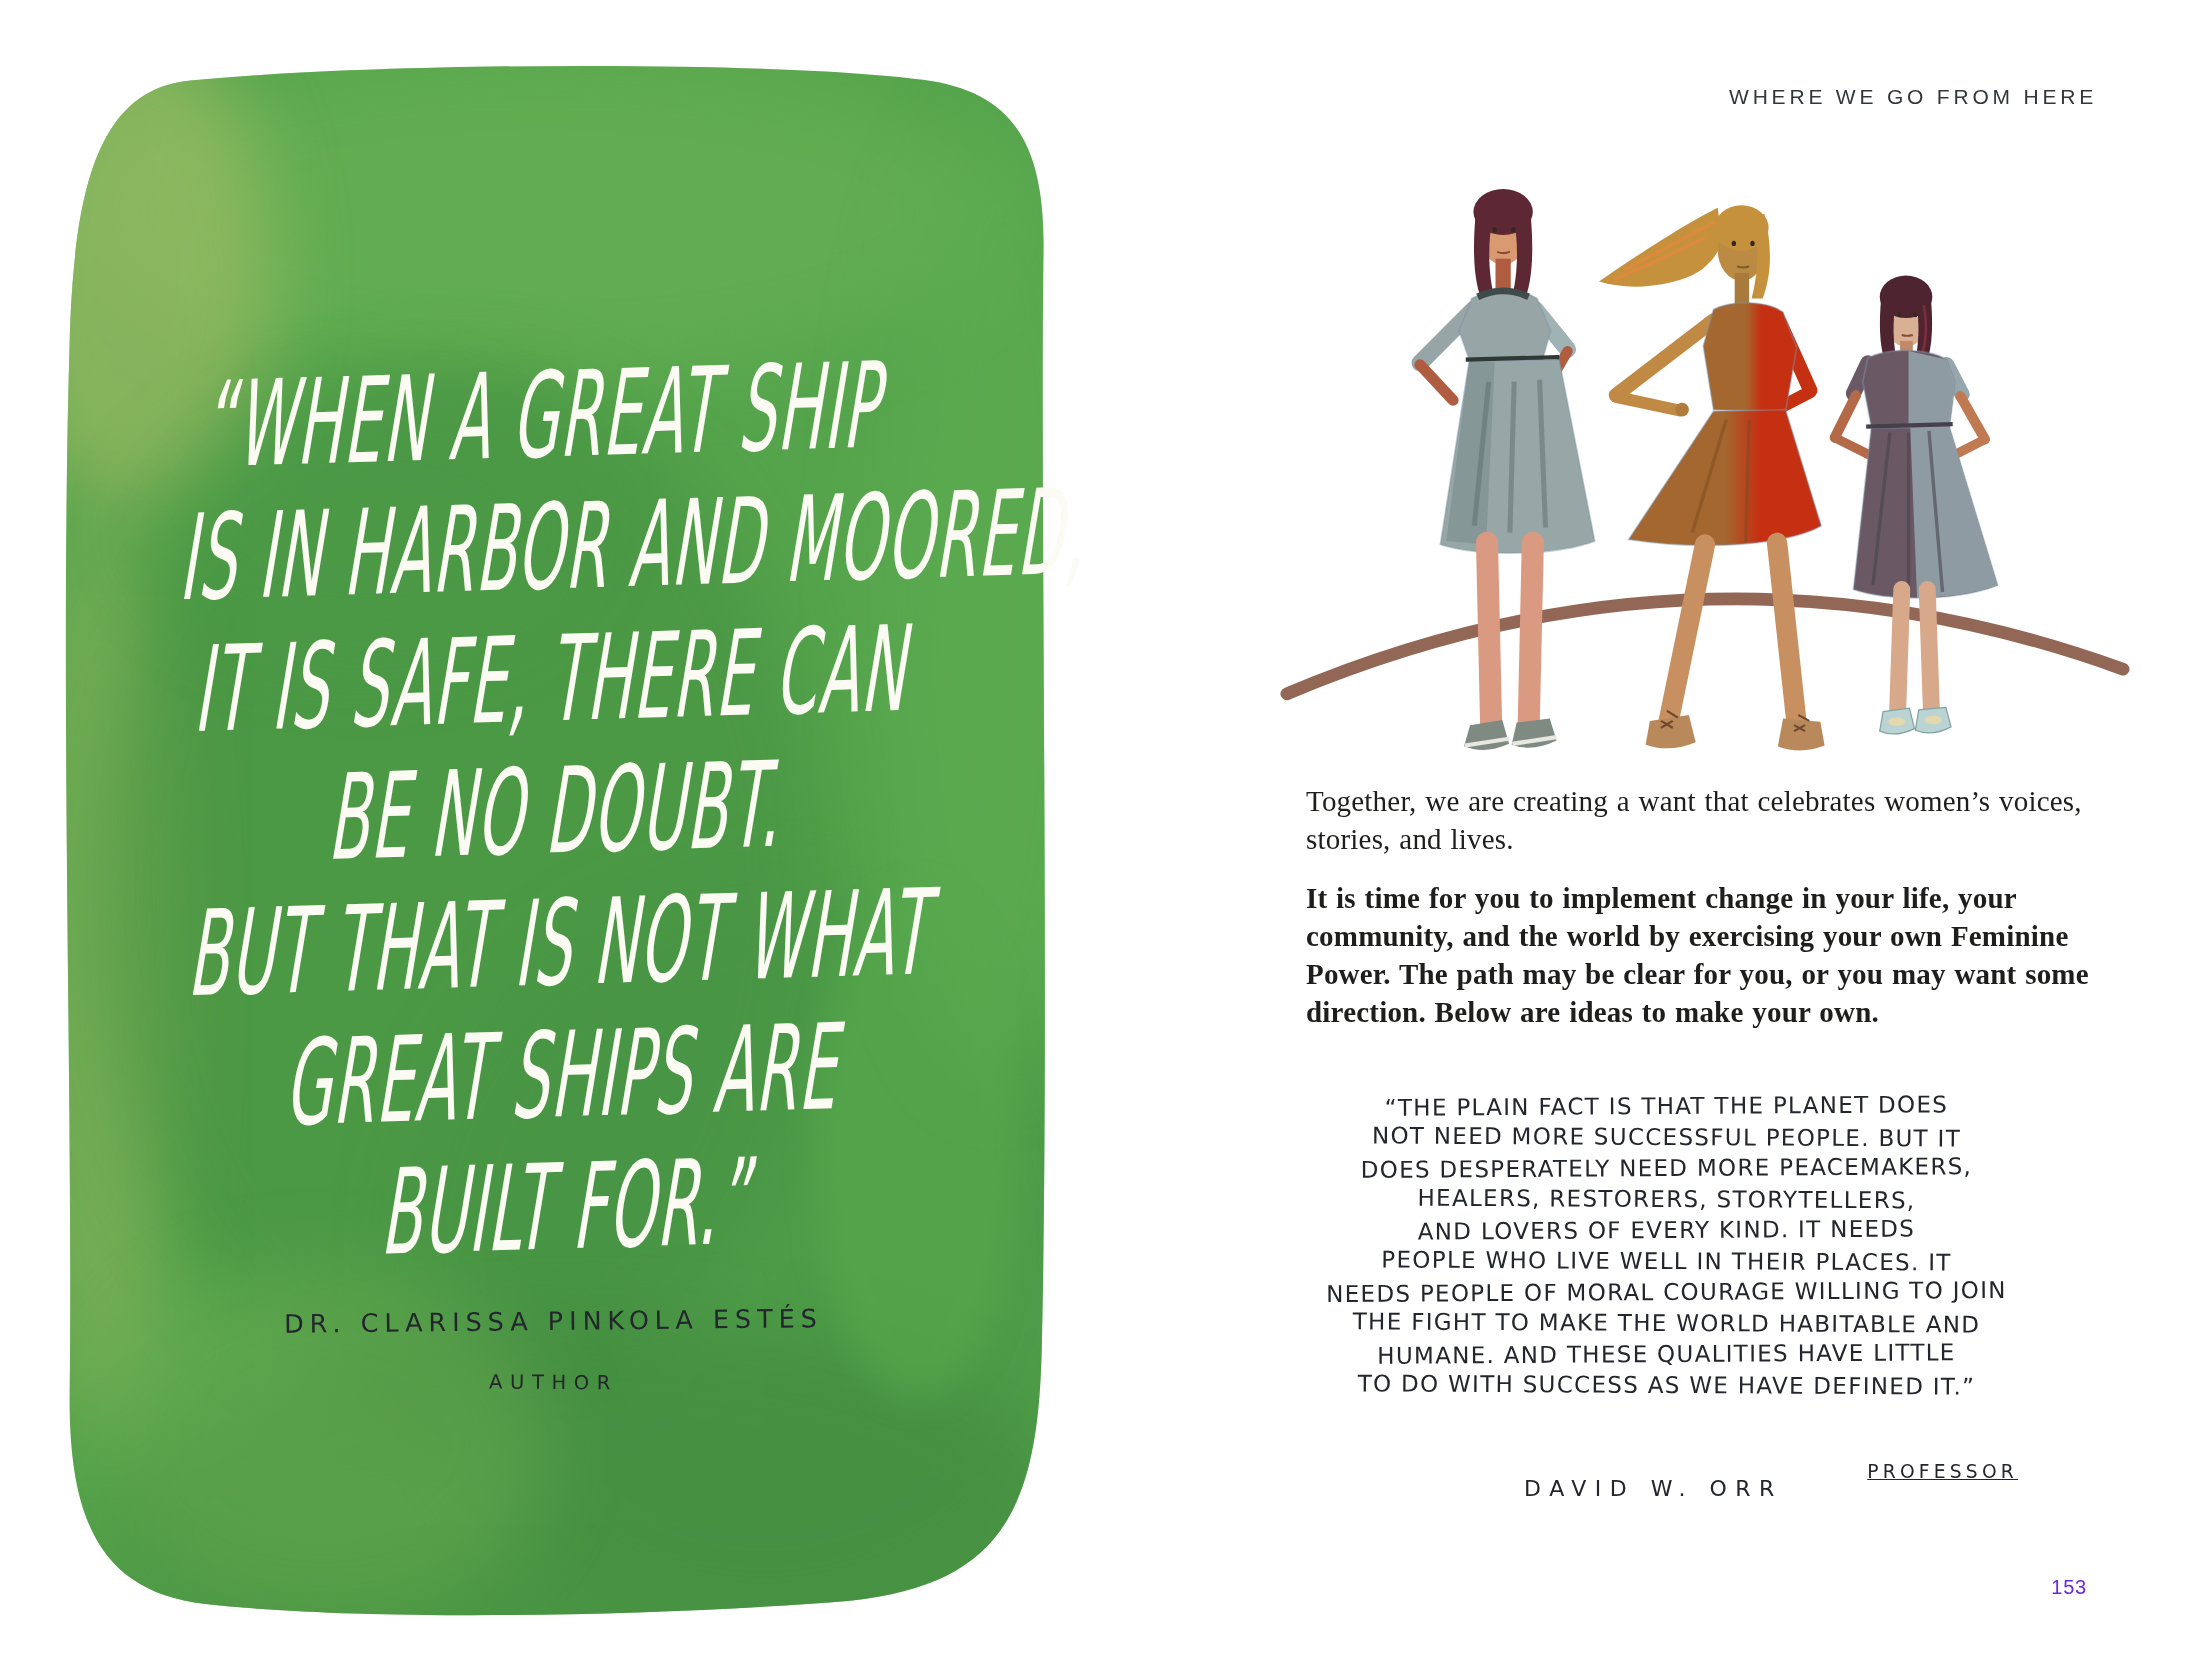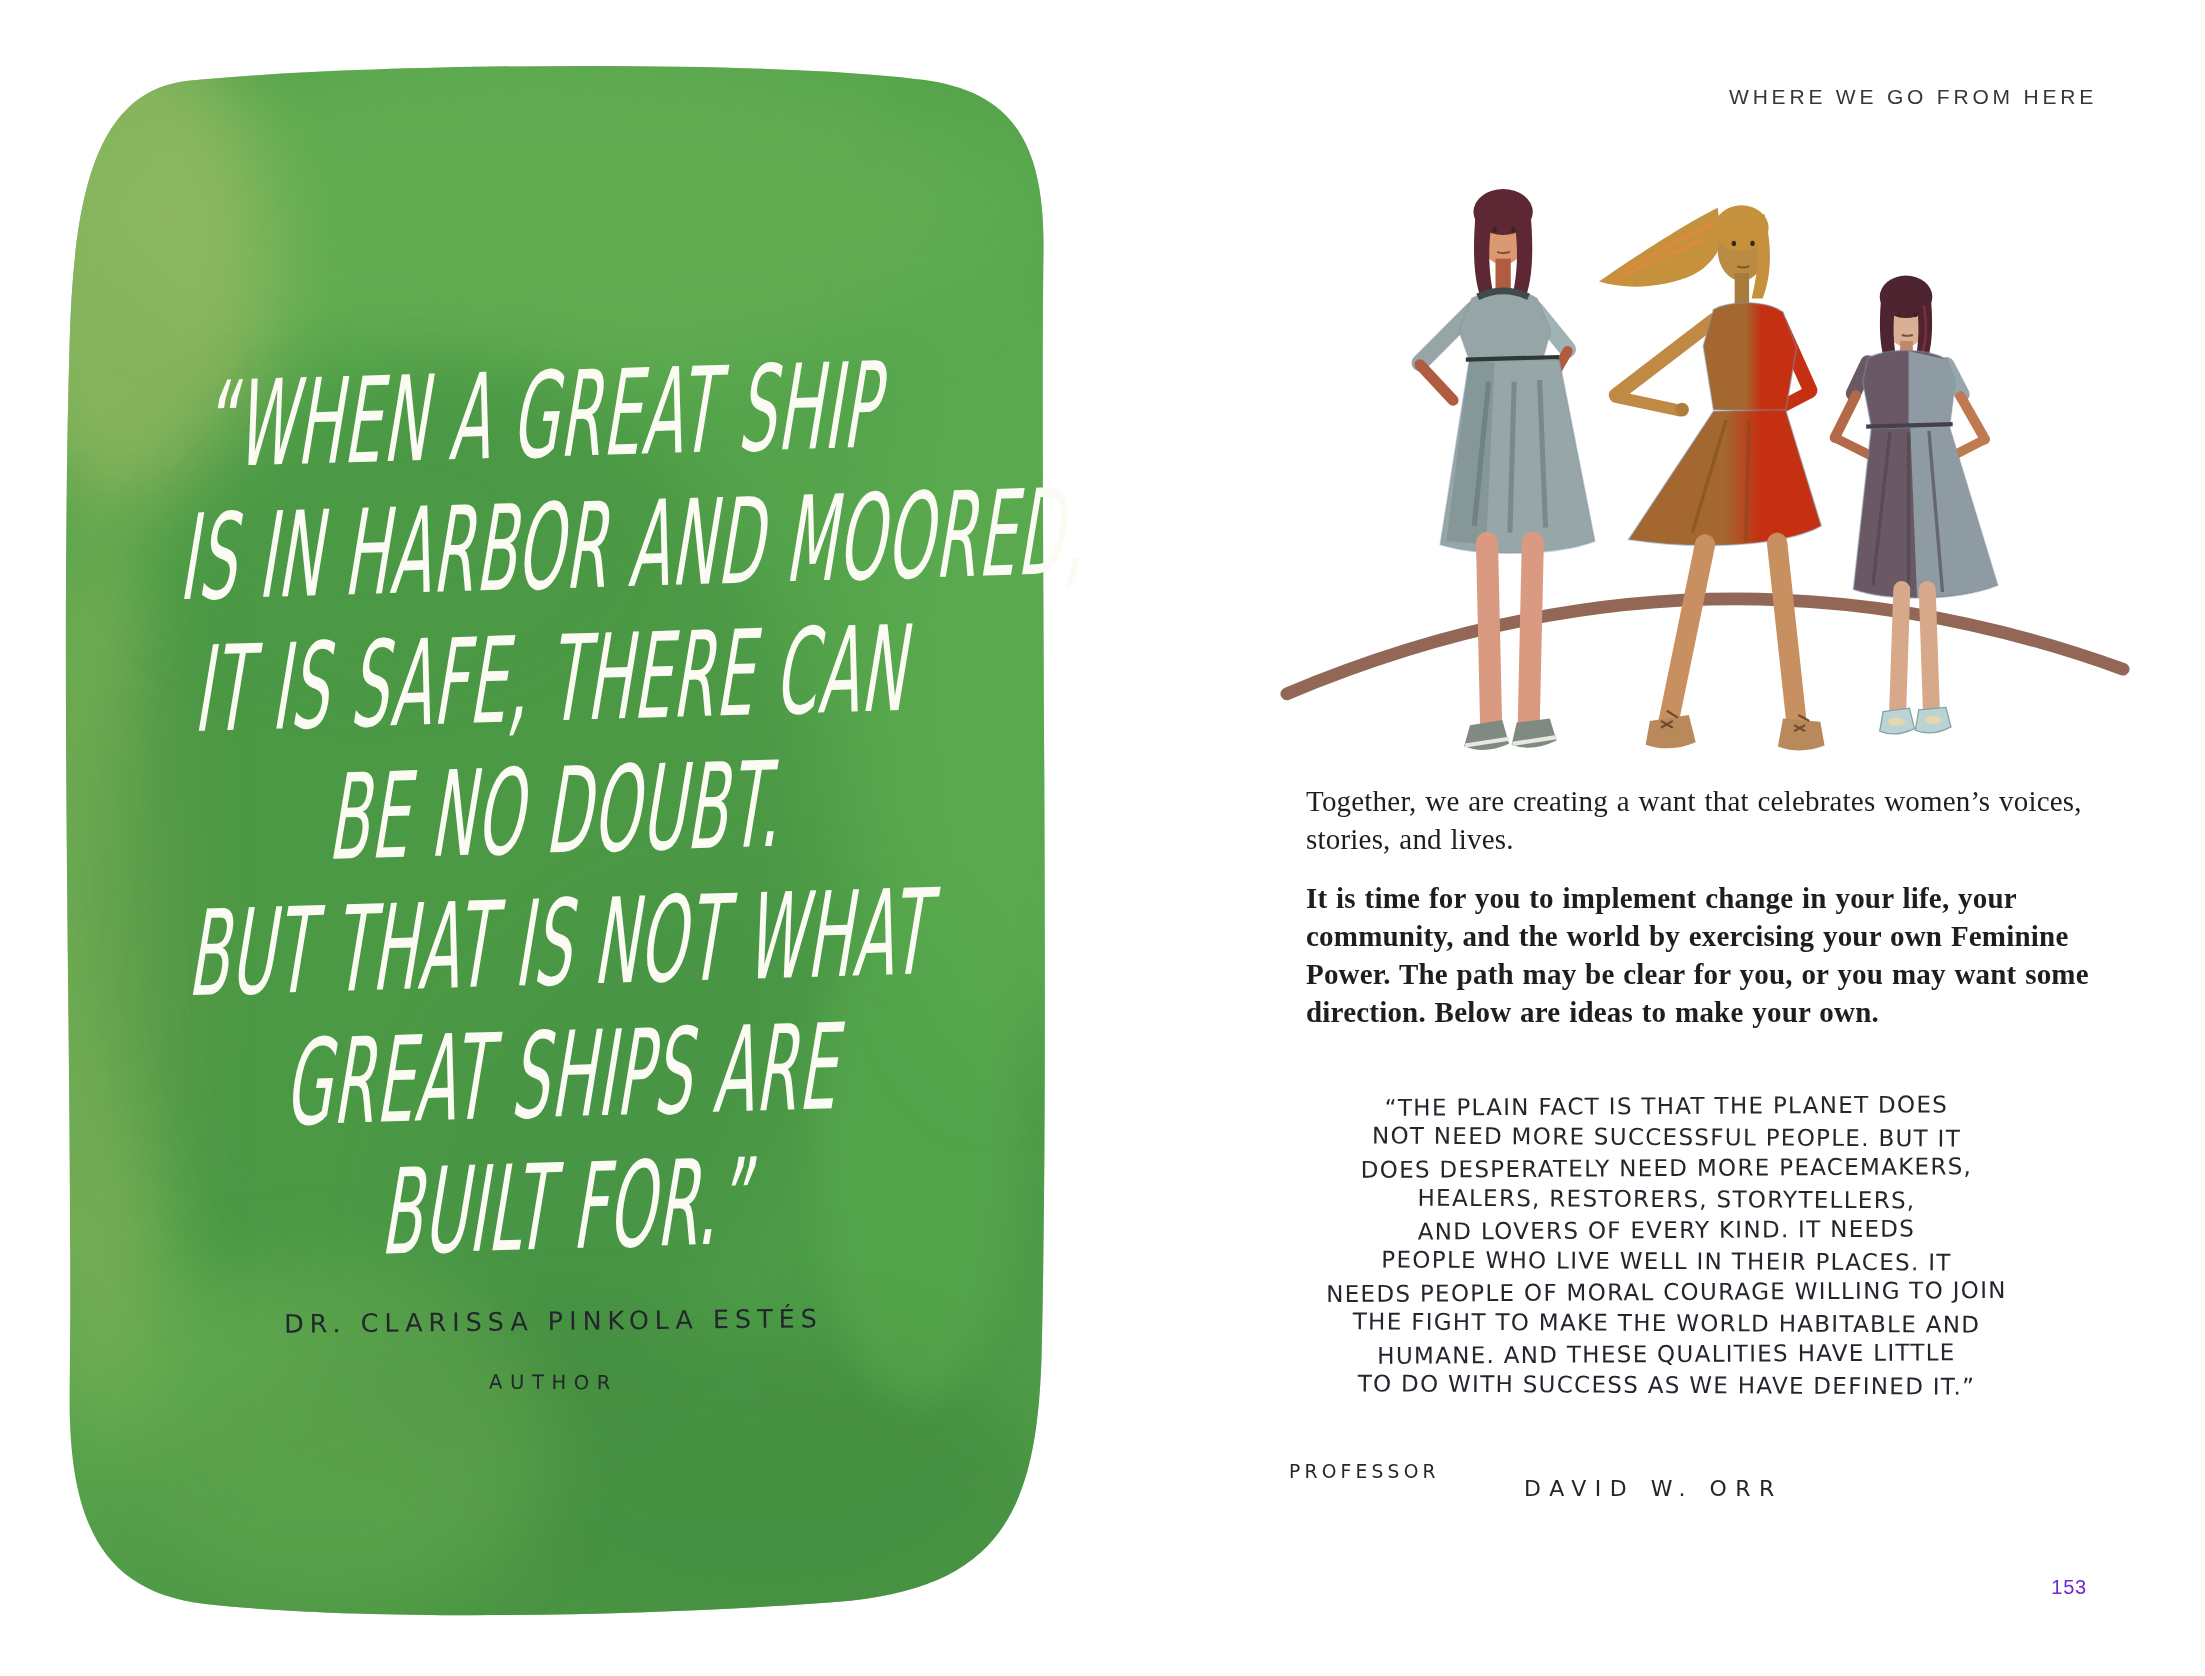--- a/index.html
+++ b/index.html
@@ -26,21 +26,21 @@
   .illo-svg{left:1230px;top:127px;}
   .para{left:1306px;width:804px;font-family:"Liberation Serif",serif;font-size:29px;line-height:38px;
         color:#1e1e1c;letter-spacing:0.2px;word-spacing:1.3px;}
   .para1{top:782px;}
   .para2{top:879px;font-weight:bold;}
   .orrq{left:1268px;top:1093px;width:797px;text-align:center;}
   .orr-line{height:31px;font-size:23px;letter-spacing:1.3px;white-space:nowrap;}
   .orr-line:nth-child(odd){transform:rotate(-.35deg);}
   .orr-line:nth-child(even){transform:rotate(.3deg);}
   .orr-name{left:1289px;top:1428px;width:729px;text-align:center;font-size:22px;letter-spacing:8.5px;margin-top:48px;}
-  .orr-title{left:1289px;top:1461px;width:729px;text-align:left;font-size:18.7px;letter-spacing:4.2px;}
+  .orr-title{left:1289px;top:1461px;width:729px;text-align:right;font-size:18.7px;letter-spacing:4.2px;text-decoration:underline;}
   .pagenum{left:1951px;top:1576px;width:136px;text-align:right;font-size:20px;color:#6d28d9;
            letter-spacing:0.8px;}
 </style>
 </head>
 <body>
 
 <div class="stage">
 
   <svg class="abs blob-svg" width="1103" height="1677" viewBox="0 0 1300 1977">
     <defs>

